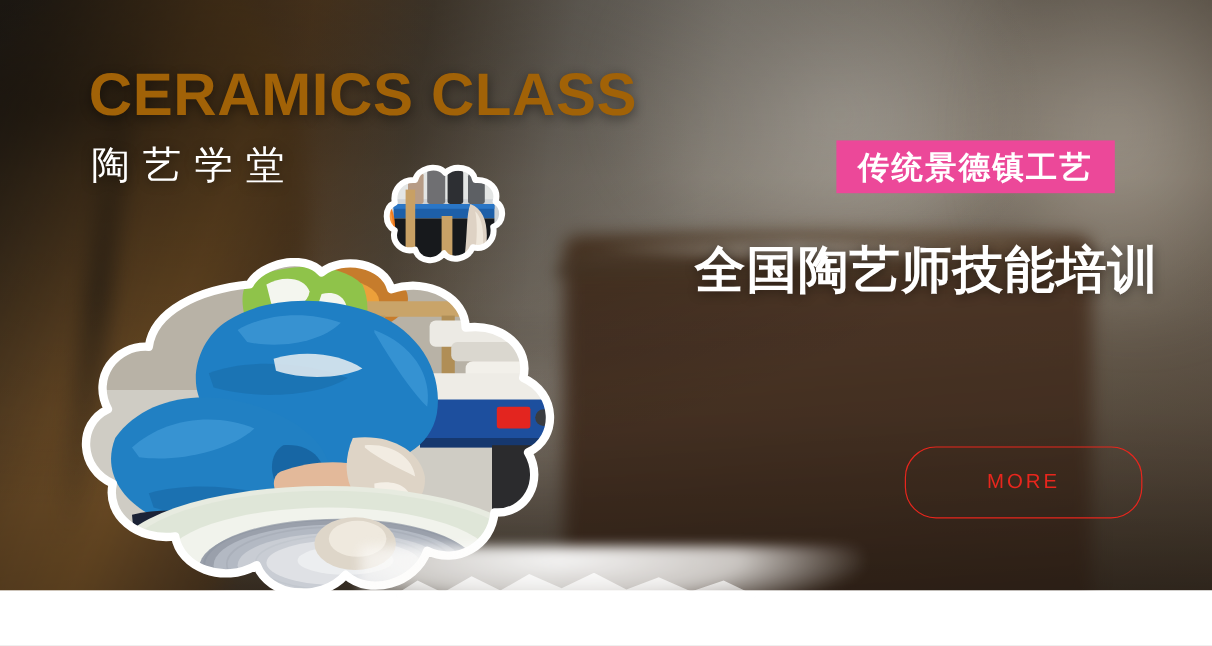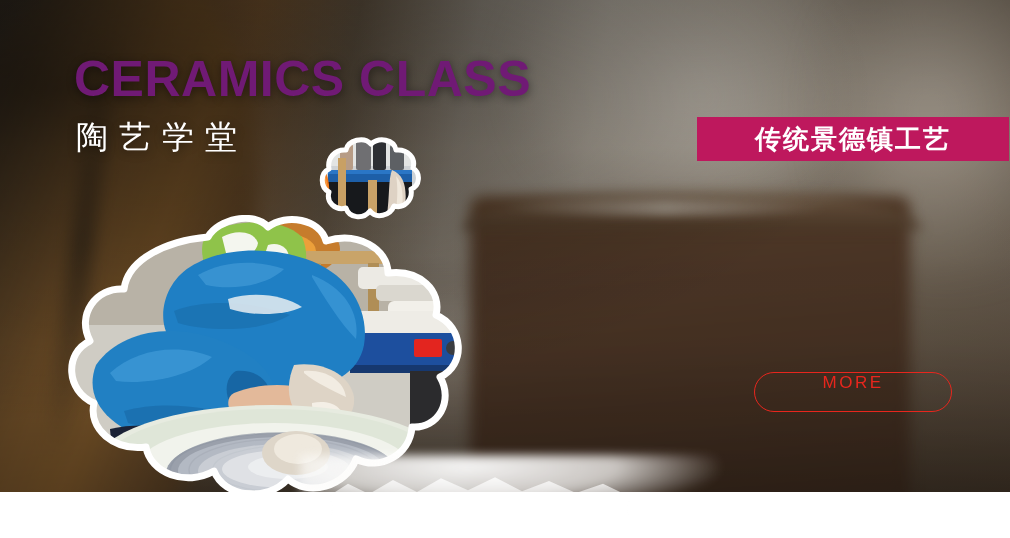--- a/index.html
+++ b/index.html
@@ -133,37 +133,37 @@
   #cloud-big { left:58px; top:215px; width:420px; height:300px; }
 
   
   #cloud-small { left:316px; top:136px; width:108px; height:86px; }
 
   
   .headline-en {
     position:absolute; left:74px; top:54px;
     font-size:50px; line-height:50px;
     font-weight:700; letter-spacing:0.5px;
-    color:#701a75;
+    color:#a16207;
     text-shadow:0 2px 10px rgba(0,0,0,0.45);
     white-space:nowrap;
   }
   .headline-cn {
     position:absolute; left:76px; top:113px;
     font-size:32px; line-height:48px;
     font-weight:300; letter-spacing:11px;
     color:#ffffff;
     text-shadow:0 2px 10px rgba(0,0,0,0.45);
     white-space:nowrap;
   }
 
   
   .badge {
-    position:absolute; left:697px; top:117px; width:312px; height:44px;
-    background:#be185d;
+    position:absolute; left:697px; top:117px; width:232px; height:44px;
+    background:#ec4899;
     display:flex; align-items:center; justify-content:center;
   }
   .badge span {
     font-size:26px; font-weight:700; letter-spacing:2px;
     color:#ffffff; white-space:nowrap;
   }
   .promo-line1 {
     position:absolute; right:44px; top:201px;
     font-size:42px; line-height:48px; font-weight:700; letter-spacing:1px;
     color:#ffffff;
@@ -173,25 +173,25 @@
   .promo-line2 {
     position:absolute; right:44px; top:275px;
     font-size:40px; line-height:46px; font-weight:300; letter-spacing:2px;
     color:#f2efe9;
     text-shadow:0 2px 9px rgba(0,0,0,0.42);
     white-space:nowrap;
   }
 
   
   #more-button {
-    position:absolute; left:754px; top:372px; width:198px; height:40px;
+    position:absolute; left:754px; top:372px; width:198px; height:60px;
     border:1.5px solid #e8261d;
     border-radius:26px;
     background:transparent;
-    display:flex; align-items:flex-start; justify-content:center;
+    display:flex; align-items:center; justify-content:center;
     cursor:pointer;
   }
   #more-button span {
     font-size:17px; font-weight:400; letter-spacing:2.5px;
     color:#e8261d;
   }
 </style>
 </head>
 <body>
 
@@ -385,18 +385,19 @@
   <div class="white-band"></div>
   <div class="clay-spill2"></div>
 
   <div class="headline-en">CERAMICS CLASS</div>
   <div class="headline-cn">陶艺学堂</div>
 
   <div class="badge">
     <span>传统景德镇工艺</span>
   </div>
 
+  <div class="promo-line1">全国陶艺师技能培训</div>
 
   <div id="more-button">
     <span>MORE</span>
   </div>
 
 </div>
 
 </body></html>

